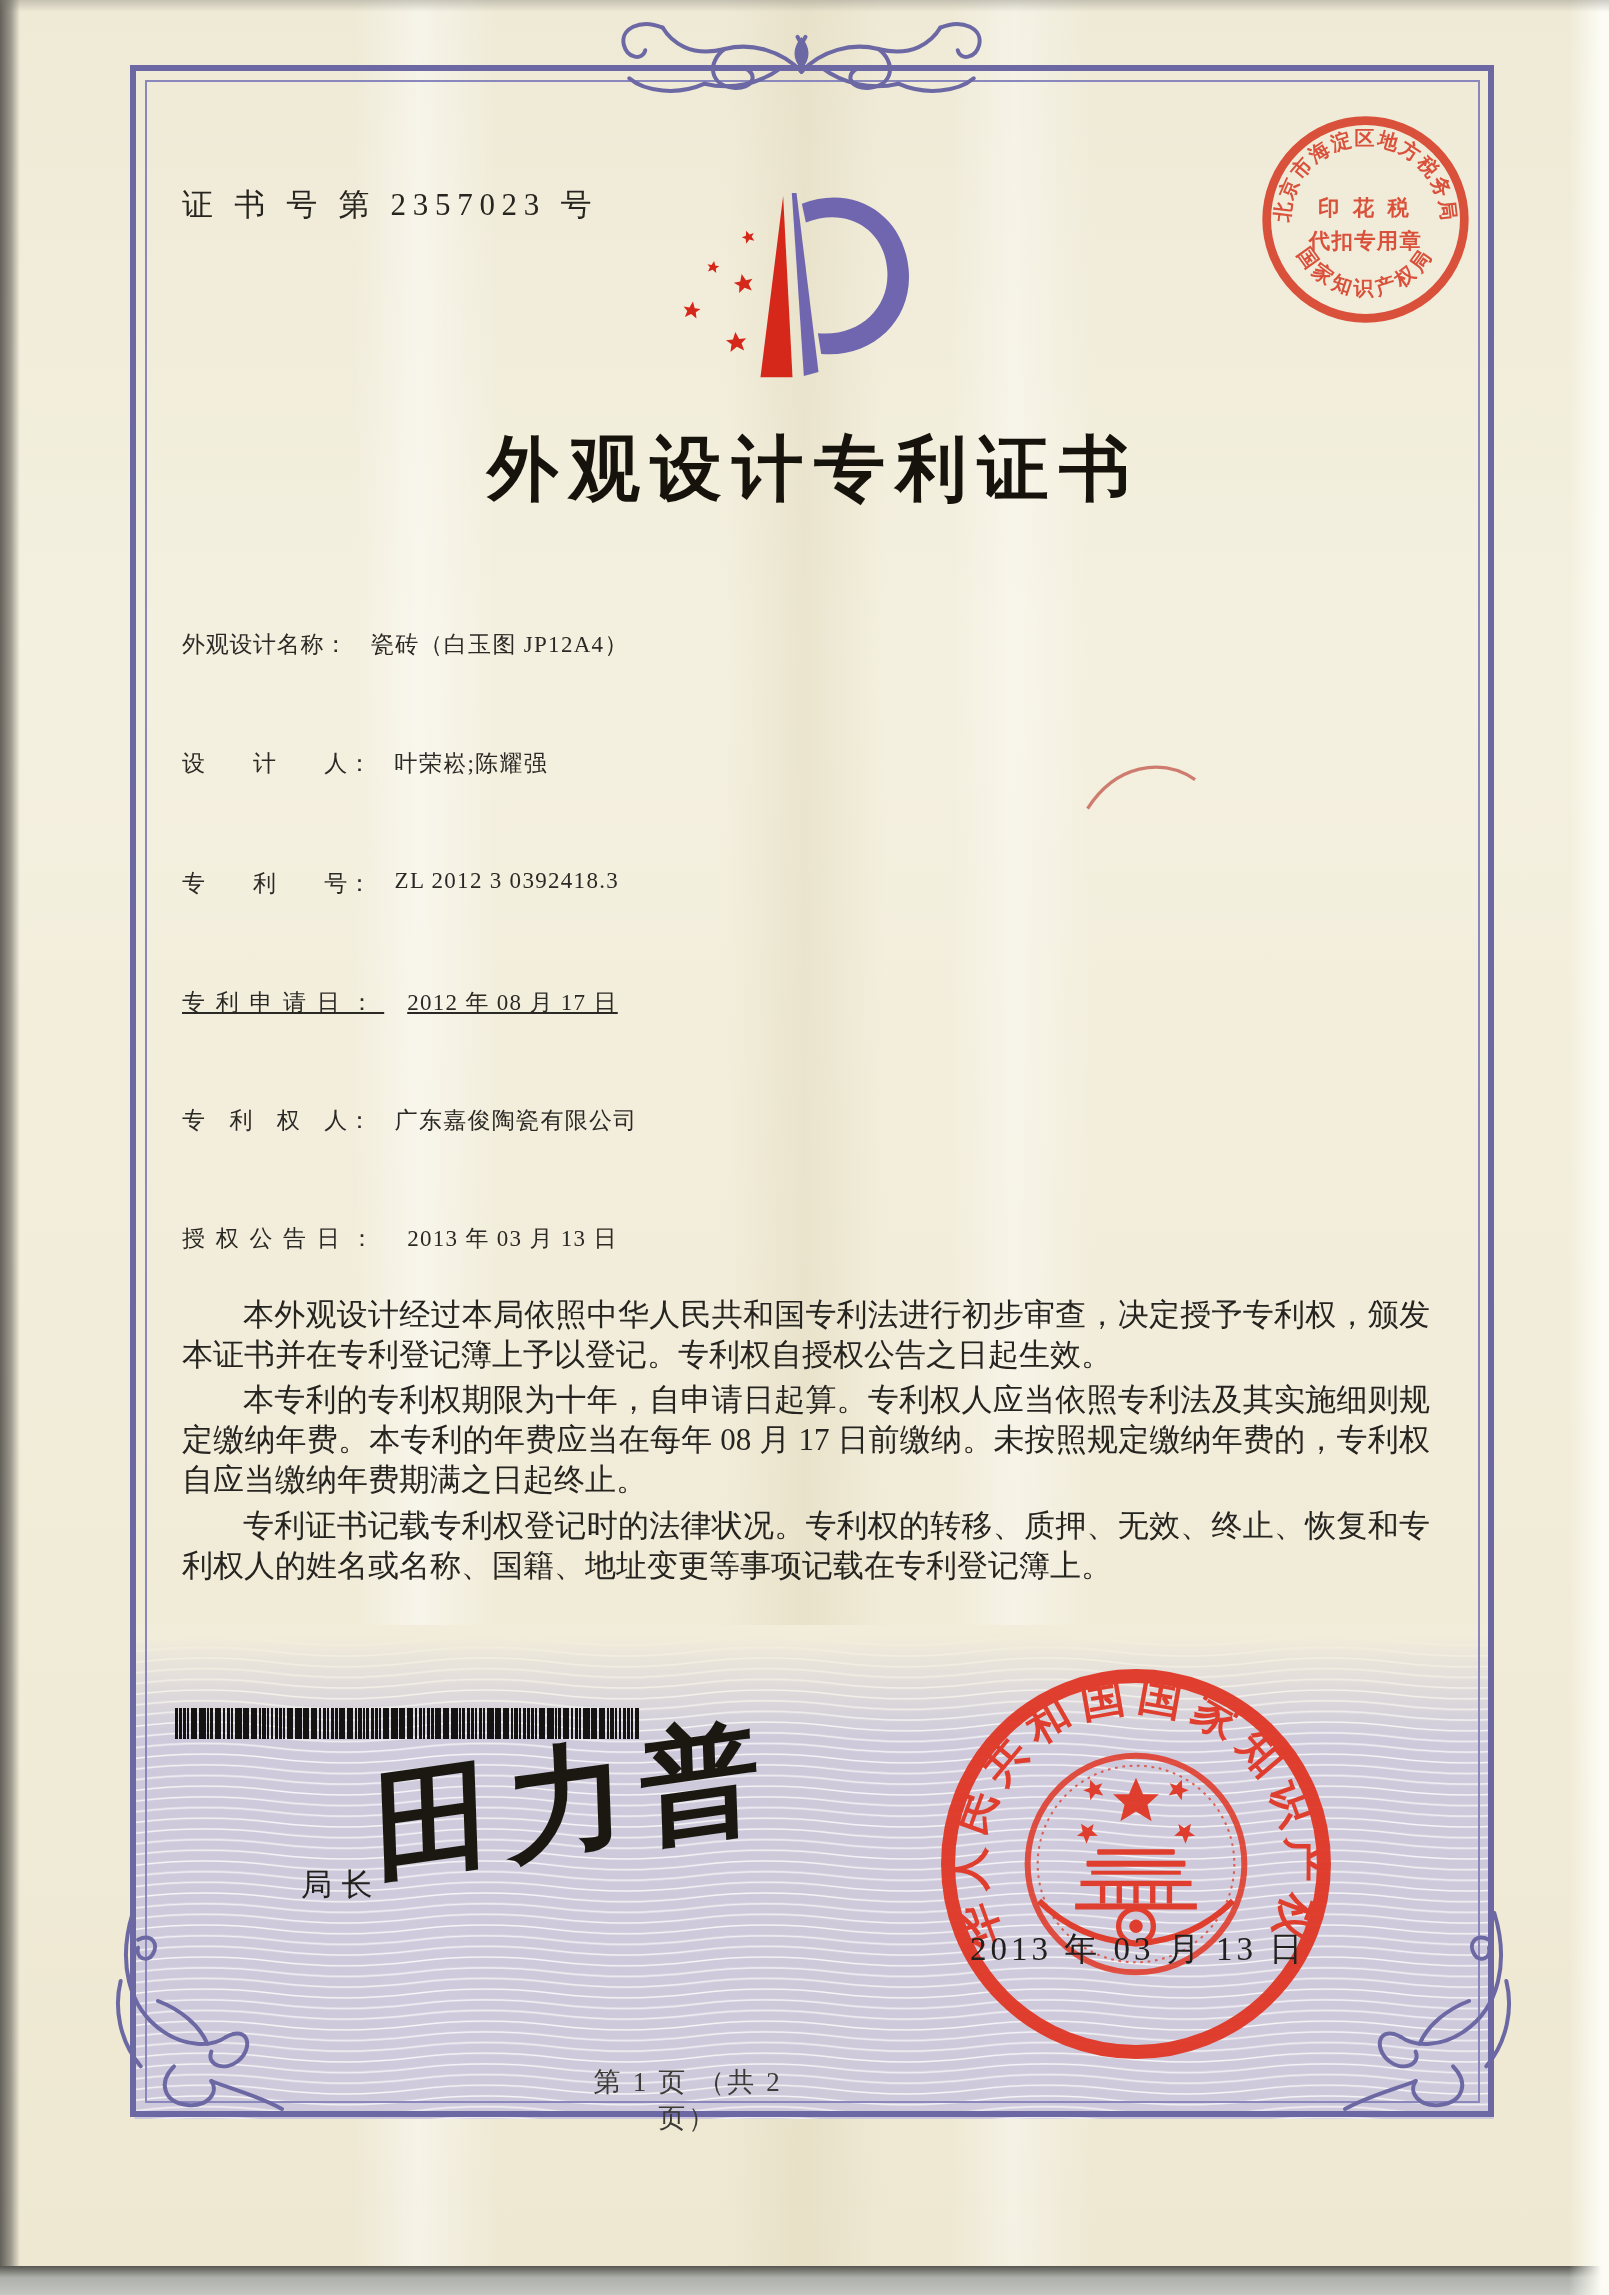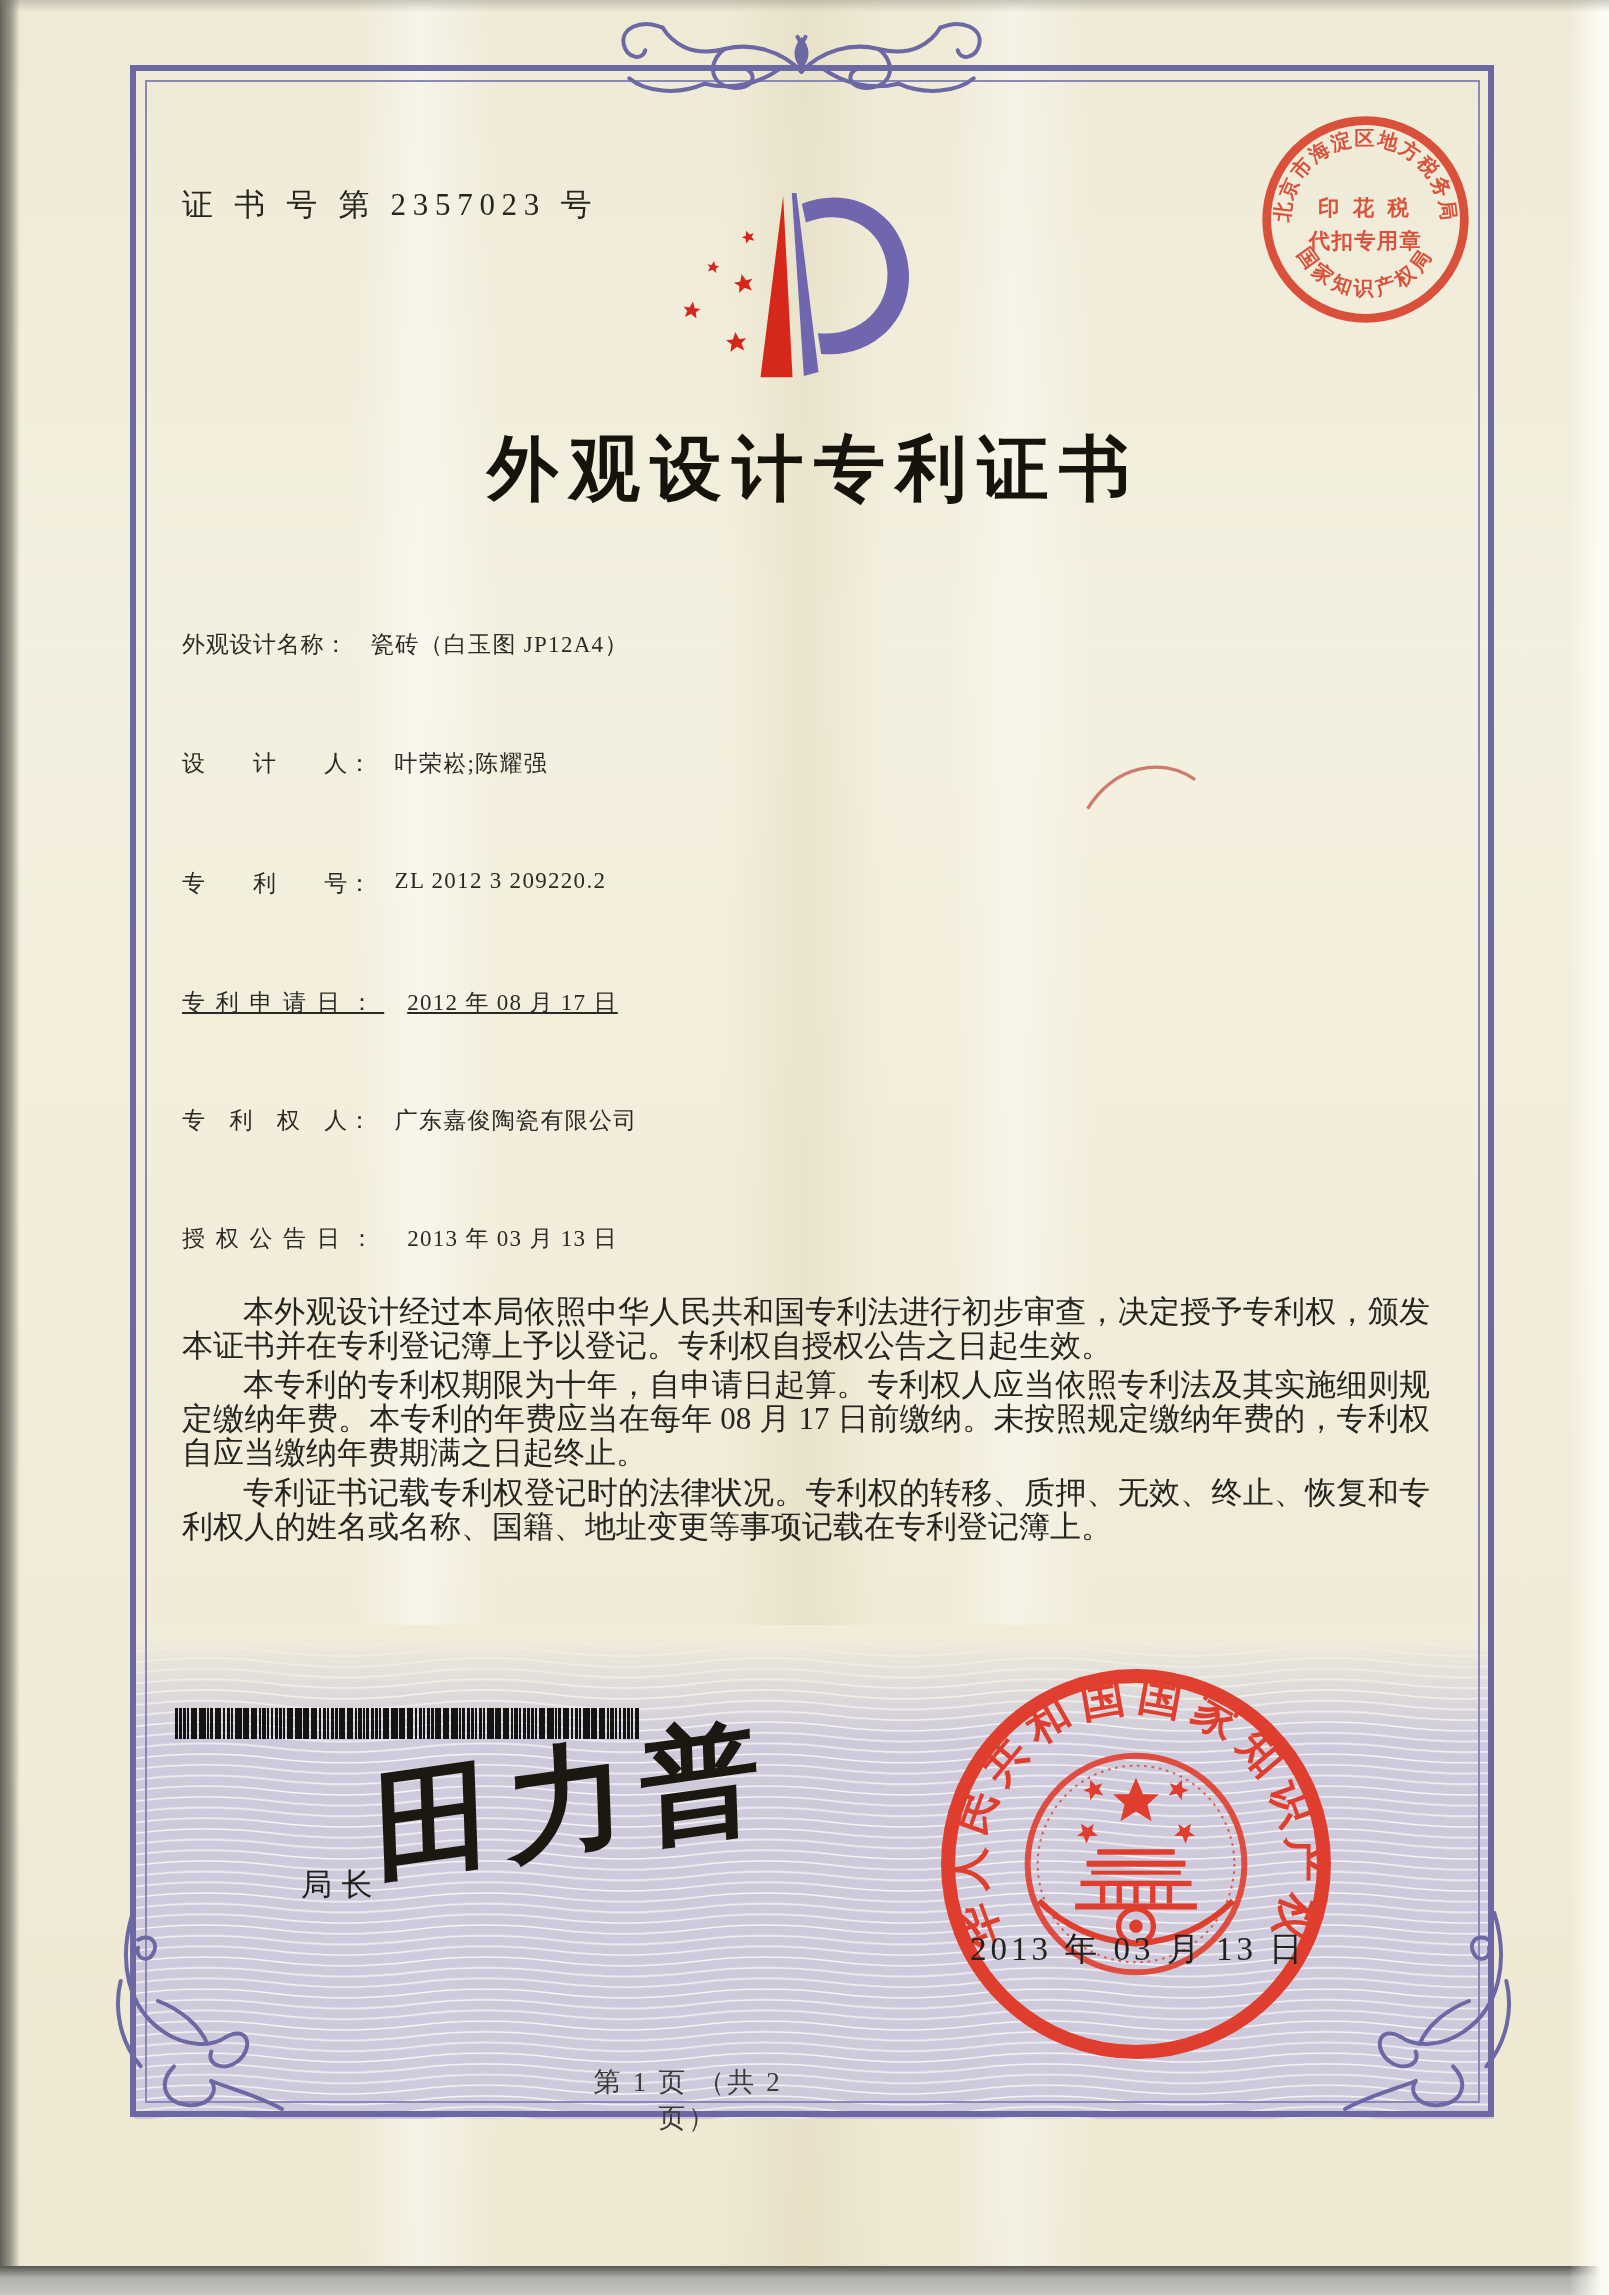--- a/index.html
+++ b/index.html
@@ -22,21 +22,21 @@
     background:linear-gradient(180deg,#f2edda 8%,rgba(242,237,218,0) 100%);}
   
   #cert-number{left:182px;top:184px;font-size:31px;letter-spacing:6.7px;color:#27251f;}
   #title{left:134px;top:422px;width:1360px;text-align:center;font-size:71px;font-weight:700;
     letter-spacing:10.7px;color:#16130c;}
   .field{left:182px;font-size:23px;display:flex;white-space:nowrap;}
   .field .lbl{letter-spacing:0.7px;}
   .field .lbl.spread-sm{letter-spacing:10.7px;}
   .field .val{margin-left:23px;letter-spacing:1.3px;}
   #f0{top:629px;} #f1{top:748px;} #f2{top:868px;} #f3{top:987px;text-decoration:underline;} #f4{top:1105px;} #f5{top:1223px;}
-  #body-text{left:182px;top:1295px;width:1248px;font-size:31px;line-height:34px;
+  #body-text{left:182px;top:1295px;width:1248px;font-size:31px;line-height:40px;
     text-align:justify;color:#262420;}
   #body-text p{margin:0 0 5.3px 0;text-indent:61px;}
   #barcode{left:175px;top:1708px;width:464px;height:31px;
     background-image:
       repeating-linear-gradient(90deg,#151312 0 2px,rgba(0,0,0,0) 2px 4px),
       repeating-linear-gradient(90deg,#151312 0 1.3px,rgba(0,0,0,0) 1.3px 6px),
       repeating-linear-gradient(90deg,#151312 0 2.7px,rgba(0,0,0,0) 2.7px 8.7px);}
   #sig-role{left:301px;top:1864px;font-size:31px;letter-spacing:9.4px;color:#21201c;}
   #sig-name{left:374px;top:1749px;font-size:120px;font-weight:700;letter-spacing:14.7px;
     color:#1b1812;transform:rotate(-8deg) skewX(-6deg);transform-origin:left center;}
@@ -156,21 +156,21 @@
   <div class="abs z10 field" id="f0">
     <span class="lbl">外观设计名称：</span>
     <span class="val">瓷砖（白玉图 JP12A4）</span>
   </div>
   <div class="abs z10 field" id="f1">
     <span class="lbl">设　　计　　人：</span>
     <span class="val">叶荣崧;陈耀强</span>
   </div>
   <div class="abs z10 field" id="f2">
     <span class="lbl">专　　利　　号：</span>
-    <span class="val">ZL 2012 3 209220.2</span>
+    <span class="val">ZL 2012 3 0392418.3</span>
   </div>
   <div class="abs z10 field" id="f3">
     <span class="lbl spread-sm">专利申请日：</span>
     <span class="val">2012 年 08 月 17 日</span>
   </div>
   <div class="abs z10 field" id="f4">
     <span class="lbl">专　利　权　人：</span>
     <span class="val">广东嘉俊陶瓷有限公司</span>
   </div>
   <div class="abs z10 field" id="f5">

